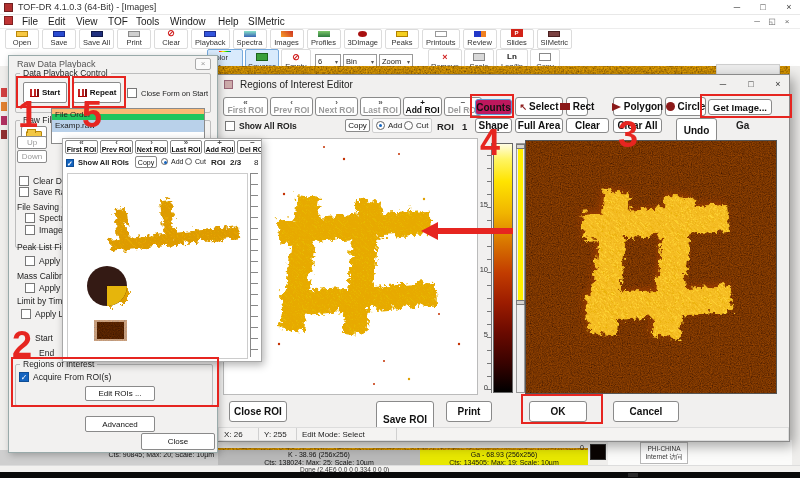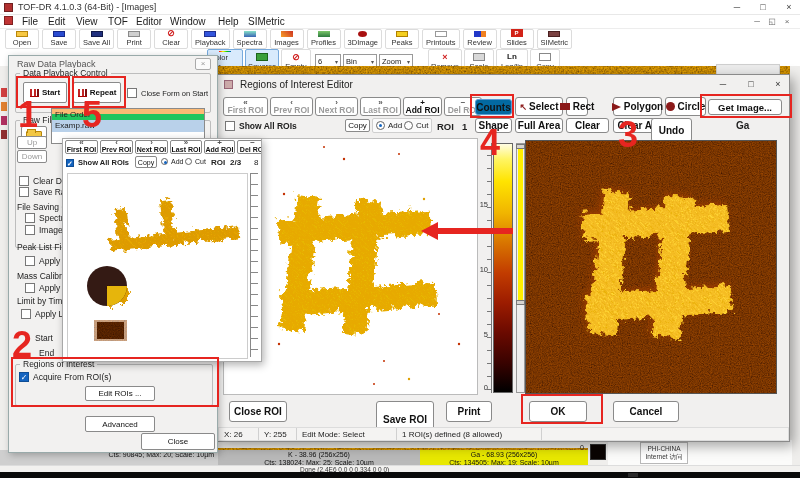--- a/index.html
+++ b/index.html
@@ -75,21 +75,21 @@
 
 #minipop{position:absolute;left:62px;top:138px;width:200px;height:224px;background:#fff;border:1px solid #a8a8a8;box-shadow:2px 3px 8px rgba(0,0,0,.3);z-index:4;overflow:hidden}
 .mininav{height:14px;font-size:7px;border-radius:2px}
 #miniruler{position:absolute;left:187px;top:34px;width:8px;height:184px;border-left:1px solid #888;background:repeating-linear-gradient(to bottom,#888 0 1px,transparent 1px 11px)}
 #minicv{position:absolute;left:4px;top:34px;width:181px;height:186px;border:1px solid #ccc;background:#fff}
 
 #roidlg{position:absolute;left:215px;top:74px;width:575px;height:368px;background:#f1f0ef;border:1px solid #8a8a8a;box-shadow:4px 4px 12px rgba(0,0,0,.35);z-index:2}
 .dlgtitle{position:absolute;left:24px;top:4px;font-size:10px;color:#222}
 .dlgicon{position:absolute;left:8px;top:5px;width:9px;height:9px;background:#caa;border:1px solid #967}
 .dctl{position:absolute;top:2px;width:18px;height:14px;text-align:center;font-size:9px;color:#333;line-height:14px}
-.counts-hl{background:#0369a1;border-color:#5b9bd5}
+.counts-hl{background:#be185d;border-color:#5b9bd5}
 .shape-ico{width:10px;height:7px;background:#8b1a1a;margin-right:3px;flex:none}
 .poly-ico{width:0;height:0;border-left:9px solid #8b1a1a;border-top:4px solid transparent;border-bottom:4px solid transparent;margin-right:3px;flex:none}
 .circ-ico{width:9px;height:9px;border-radius:50%;background:#8b1a1a;margin-right:3px;flex:none}
 .cursor-ico{color:#8b1a1a;font-size:9px;margin-right:2px}
 .radio-box{position:absolute;border:1px solid #cfcfcf;border-radius:2px;background:#fafafa}
 #lcanvas{position:absolute;left:7px;top:63px;width:255px;height:257px;background:#fff;border:1px solid #bbb}
 #cbar-ticks{position:absolute;left:263px;top:68px;width:13px;height:250px;border-right:1px solid #777;background:repeating-linear-gradient(to bottom,transparent 0 12px,#777 12px 13px) ;background-position:right;background-size:4px 100%;background-repeat:no-repeat}
 .cbar-lab{position:absolute;font-size:7.5px;color:#333;right:3px}
 #cbar{position:absolute;left:277px;top:68px;width:20px;height:250px;border:1px solid #666;background:linear-gradient(to bottom,#fffde4 0%,#fff565 6%,#ffe400 15%,#f0b400 28%,#d87400 40%,#c23c00 52%,#9c1c00 64%,#6b0a00 76%,#3a0300 88%,#000 100%)}
 #cslider{position:absolute;left:300px;top:68px;width:9px;height:250px;border:1px solid #999;background:#eee}
@@ -149,21 +149,21 @@
   <span class="winctl" style="left:726px">─</span>
   <span class="winctl" style="left:752px">□</span>
   <span class="winctl" style="left:778px">×</span>
 </div>
 <div class="menubar">
   <span class="menuicon"></span>
   <span class="menu-item" style="left:22px">File</span>
   <span class="menu-item" style="left:48px">Edit</span>
   <span class="menu-item" style="left:76px">View</span>
   <span class="menu-item" style="left:108px">TOF</span>
-  <span class="menu-item" style="left:136px">Editor</span>
+  <span class="menu-item" style="left:136px">Tools</span>
   <span class="menu-item" style="left:170px">Window</span>
   <span class="menu-item" style="left:218px">Help</span>
   <span class="menu-item" style="left:248px">SIMetric</span>
   <span class="mdictl" style="left:750px">─</span>
   <span class="mdictl" style="left:765px">◱</span>
   <span class="mdictl" style="left:780px">×</span>
 </div>
 
 <div class="tb1">
   <span class="tbtn">
@@ -357,21 +357,21 @@
         <span>Rect</span>
       </button>
   <button class="b" style="left:397px;top:22px;width:49px;height:19px">
         <span class="poly-ico"></span>
         <span>Polygon</span>
       </button>
   <button class="b" style="left:449px;top:22px;width:41px;height:19px">
         <span class="circ-ico"></span>
         <span>Circle</span>
       </button>
-  <button class="b" style="left:492px;top:24px;width:74px;height:16px;font-size:9.5px">Get Image...</button>
+  <button class="b" style="left:492px;top:24px;width:64px;height:16px;font-size:9.5px">Get Image...</button>
 
   <span class="cb" style="left:9px;top:46px;font-weight:bold">
         <span class="bx"></span>
         <span>Show All ROIs</span>
       </span>
   <button class="b sm" style="left:129px;top:44px;width:25px;height:13px">Copy</button>
   <span class="radio-box" style="left:156px;top:43px;width:60px;height:15px"></span>
   <span class="radio" style="left:160px;top:46px">
         <span class="rd on"></span>
         <span>Add</span>
@@ -379,21 +379,21 @@
   <span class="radio" style="left:188px;top:46px">
         <span class="rd"></span>
         <span>Cut</span>
       </span>
   <span class="lbl" style="left:221px;top:46px;font-weight:bold;font-size:9.5px">ROI</span>
   <span class="lbl" style="left:246px;top:46px;font-weight:bold;font-size:9.5px">1</span>
   <button class="b" style="left:259px;top:43px;width:37px;height:15px">Shape</button>
   <button class="b" style="left:299px;top:43px;width:48px;height:15px">Full Area</button>
   <button class="b" style="left:350px;top:43px;width:43px;height:15px">Clear</button>
   <button class="b" style="left:397px;top:43px;width:49px;height:15px">Clear All</button>
-  <button class="b" style="left:435px;top:43px;width:41px;height:24px">Undo</button>
+  <button class="b" style="left:460px;top:43px;width:41px;height:24px">Undo</button>
   <span class="lbl" style="left:520px;top:45px;font-weight:bold;font-size:10px">Ga</span>
 
   <div id="lcanvas">
     <svg width="253" height="255">
       <g filter="url(#rough)">
         <g filter="url(#speck)" fill="#e7bc08">
           <g transform="rotate(-4 131 122)">
             <rect x="55" y="74" width="152" height="24"></rect>
             <rect x="53" y="146" width="154" height="24"></rect>
           </g>
@@ -472,21 +472,20 @@
   <button class="b" style="left:13px;top:326px;width:58px;height:21px">Close ROI</button>
   <button class="b" style="left:160px;top:326px;width:58px;height:37px">Save ROI</button>
   <button class="b" style="left:230px;top:326px;width:46px;height:21px">Print</button>
   <button class="b" style="left:313px;top:326px;width:58px;height:21px">OK</button>
   <button class="b" style="left:397px;top:326px;width:66px;height:21px">Cancel</button>
 
   <div class="statusbar">
     <span class="scell" style="width:40px">X: 26</span>
     <span class="scell" style="width:38px">Y: 255</span>
     <span class="scell" style="width:100px">Edit Mode: Select</span>
-    <span class="scell" style="width:145px">1 ROI(s) defined (8 allowed)</span>
   </div>
 </div>
 
 <div id="pbwin">
   <span class="pbtitle">Raw Data Playback</span>
   <span class="pbclose">×</span>
 
   <div class="grp" style="left:6px;top:17px;width:196px;height:40px">
     <span class="gl" style="left:4px;top:-6px">Data Playback Control</span>
   </div>

